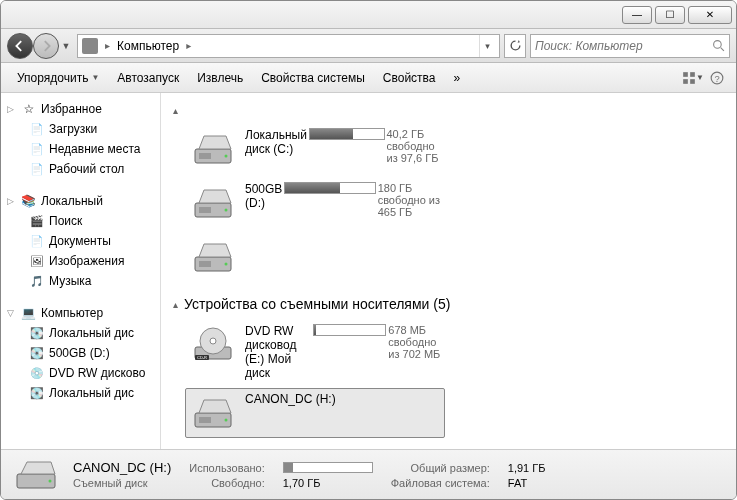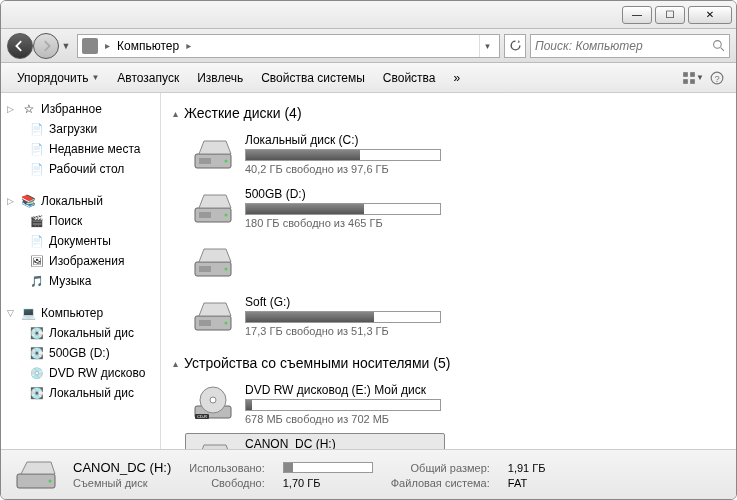--- a/index.html
+++ b/index.html
@@ -35,21 +35,21 @@
 .side-item { display: flex; align-items: center; gap: 4px; padding: 2px 6px 2px 28px; cursor: pointer; white-space: nowrap; overflow: hidden; }
 .side-item .icon { width: 16px; height: 16px; display: flex; align-items: center; justify-content: center; font-size: 11px; }
 .main { flex: 1; overflow: auto; padding: 8px 12px; }
 .section-head { display: flex; align-items: center; gap: 6px; padding: 4px 0; font-size: 14px; }
 .section-head .tri { font-size: 10px; color: #666; cursor: pointer; }
 .drives { display: flex; flex-wrap: wrap; gap: 4px 20px; padding: 4px 0 10px 12px; }
 .drive { width: 260px; display: flex; gap: 8px; padding: 3px; border: 1px solid transparent; cursor: pointer; }
 .drive.sel { border: 1px solid #888; background: #e8e8e8; border-radius: 2px; }
 .drive-icon { width: 48px; height: 42px; display: flex; align-items: center; justify-content: center; }
 .drive-icon svg { width: 44px; height: 40px; }
-.drive-info { flex: 1; display: flex; flex-direction: column; gap: 2px; font-size: 11px; }
+.drive-info { flex: 1; display: flex; gap: 2px; font-size: 11px; }
 .drive-name { font-size: 12px; }
 .bar { width: 100%; height: 12px; border: 1px solid #999; background: #fff; position: relative; }
 .bar-fill { height: 100%; background: linear-gradient(#888,#555); }
 .drive-sub { color: #666; }
 .statusbar { height: 50px; border-top: 1px solid #ccc; background: linear-gradient(#f4f4f4,#e8e8e8); display: flex; align-items: center; padding: 4px 10px; gap: 12px; font-size: 11px; }
 .status-icon { width: 50px; height: 40px; display: flex; align-items: center; justify-content: center; }
 .status-grid { display: grid; grid-template-columns: auto auto auto auto; gap: 2px 18px; align-items: center; }
 .status-title { font-size: 13px; grid-column: 1; grid-row: 1; }
 .status-type { color: #666; grid-column: 1; grid-row: 2; }
 .lbl { color: #666; text-align: right; }
@@ -195,21 +195,20 @@
       <div class="side-item">
           <span class="icon">💽</span>
           <span>Локальный дис</span>
         </div>
     </div>
   </div>
 
   <div class="main">
     <div class="section-head">
       <span class="tri">▴</span>
-      <span>Жесткие диски (4)</span>
     </div>
     <div class="drives" id="hdd-list">
         <div class="drive">
       <div class="drive-icon">
             <svg width="44" height="40" viewBox="0 0 44 40">
               <rect x="4" y="20" width="36" height="14" rx="2" fill="#bbb" stroke="#666"></rect>
               <path d="M8 20 L13 7 H35 L40 20 Z" fill="#ddd" stroke="#888"></path>
               <circle cx="35" cy="27" r="1.5" fill="#5c5"></circle>
               <rect x="8" y="24" width="12" height="6" fill="#999"></rect>
             </svg>
@@ -241,37 +240,20 @@
     </div>
         <div class="drive">
       <div class="drive-icon">
             <svg width="44" height="40" viewBox="0 0 44 40">
               <rect x="4" y="20" width="36" height="14" rx="2" fill="#bbb" stroke="#666"></rect>
               <path d="M8 20 L13 7 H35 L40 20 Z" fill="#ddd" stroke="#888"></path>
               <circle cx="35" cy="27" r="1.5" fill="#5c5"></circle>
               <rect x="8" y="24" width="12" height="6" fill="#999"></rect>
             </svg>
           </div>
-    </div>
-        <div class="drive">
-      <div class="drive-icon">
-            <svg width="44" height="40" viewBox="0 0 44 40">
-              <rect x="4" y="20" width="36" height="14" rx="2" fill="#bbb" stroke="#666"></rect>
-              <path d="M8 20 L13 7 H35 L40 20 Z" fill="#ddd" stroke="#888"></path>
-              <circle cx="35" cy="27" r="1.5" fill="#5c5"></circle>
-              <rect x="8" y="24" width="12" height="6" fill="#999"></rect>
-            </svg>
-          </div>
-      <div class="drive-info">
-        <div class="drive-name">Soft (G:)</div>
-        <div class="bar">
-              <div class="bar-fill" style="width:66%"></div>
-            </div>
-        <div class="drive-sub">17,3 ГБ свободно из 51,3 ГБ</div>
-      </div>
     </div>
       </div>
 
     <div class="section-head">
       <span class="tri">▴</span>
       <span>Устройства со съемными носителями (5)</span>
     </div>
     <div class="drives" id="rem-list">
         <div class="drive ">
       <div class="drive-icon">

